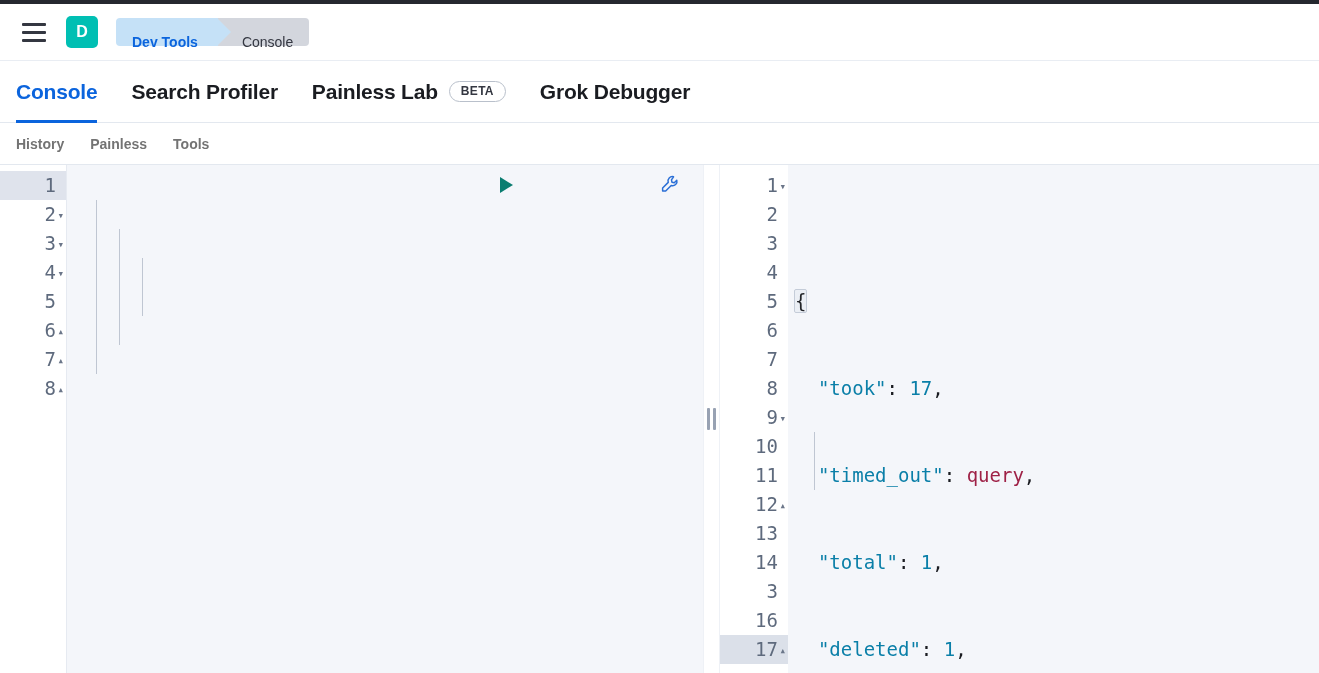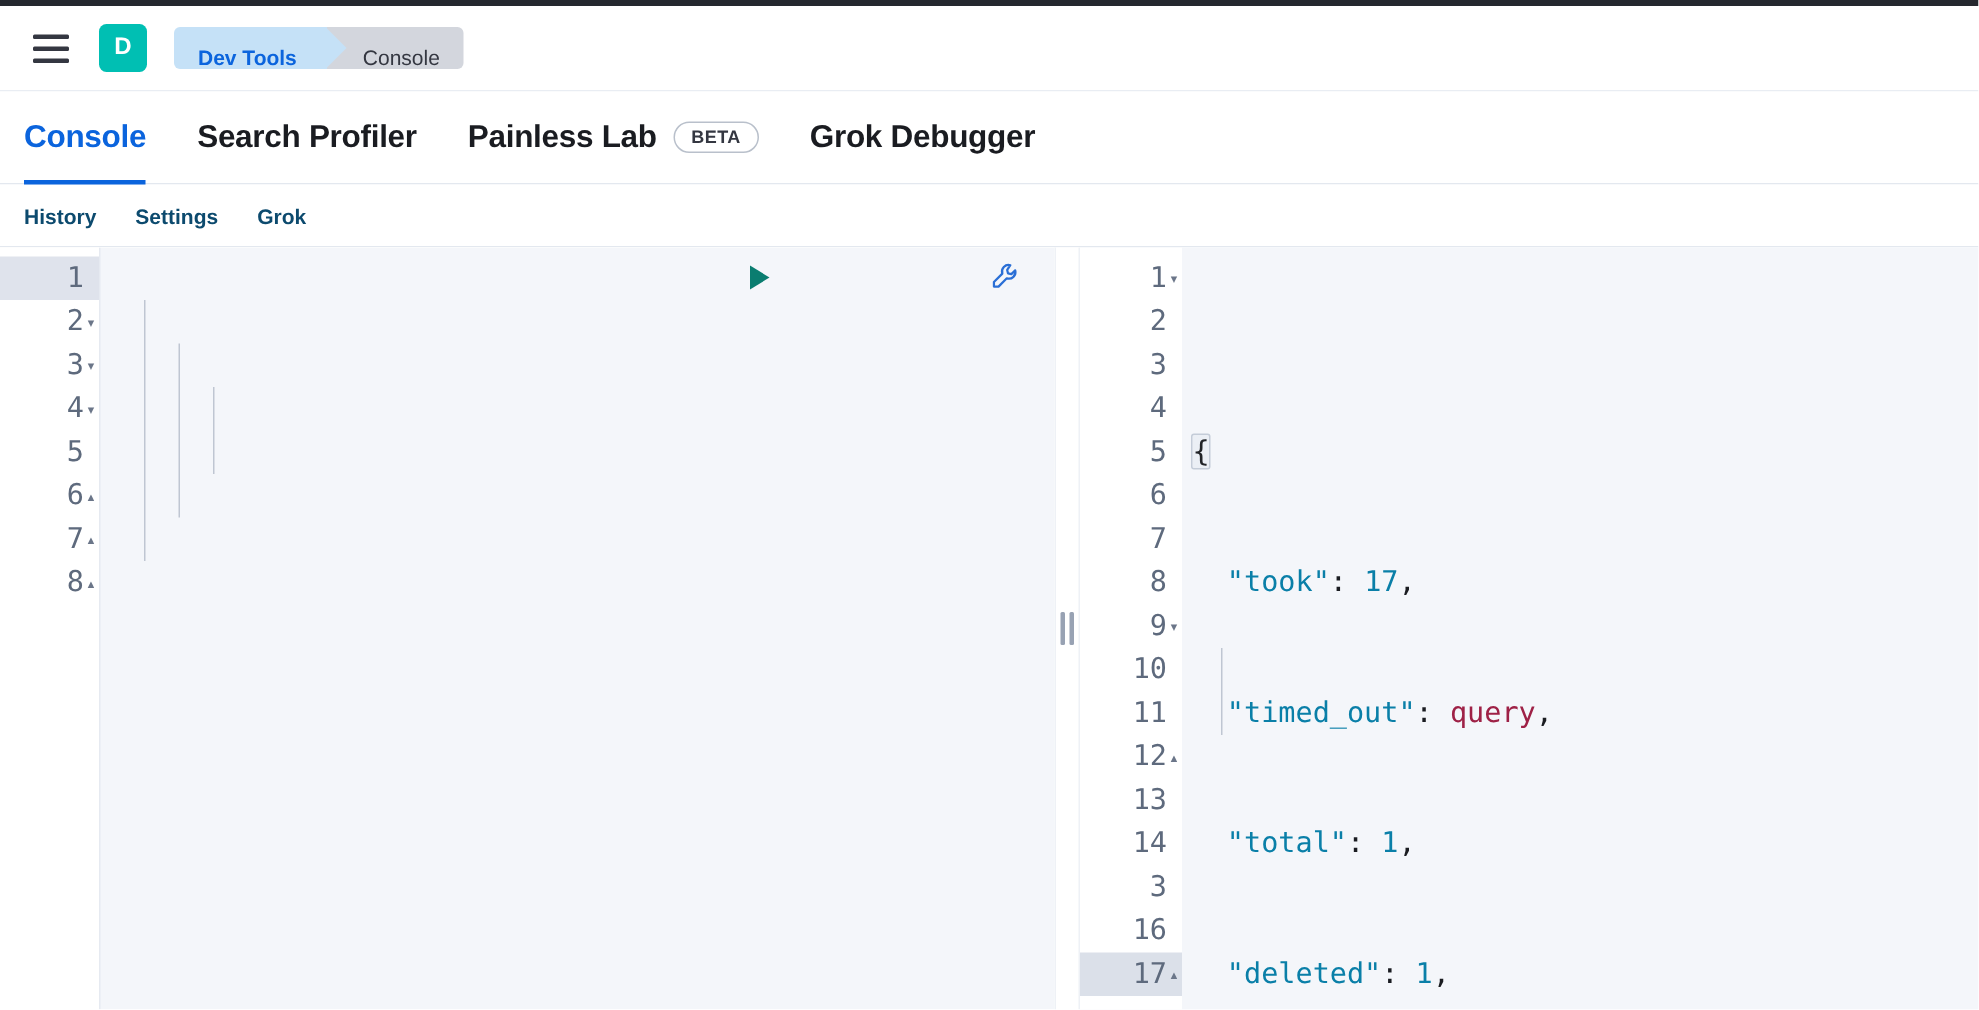--- a/index.html
+++ b/index.html
@@ -65,23 +65,23 @@
   }
   .breadcrumbs {
     display: flex;
     align-items: stretch;
     height: 28px;
     font-size: 14px;
     font-weight: 700;
   }
   .crumb {
     display: flex;
-    align-items: flex-end;
-    position: relative;
-    padding: 0 14px 0 16px;
+    align-items: flex-start;
+    position: relative;
+    padding: 16px 14px 0 16px;
     white-space: nowrap;
     cursor: pointer;
   }
   .crumb-1 {
     background: #c5e1f7;
     color: #0b64dd;
     border-radius: 4px 0 0 4px;
     padding-right: 20px;
   }
   .crumb-1::after {
@@ -153,21 +153,21 @@
     display: flex;
     align-items: center;
     padding-left: 16px;
     gap: 26px;
     background: #ffffff;
     border-bottom: 1px solid #e3e8ef;
   }
   .console-menu-item {
     font-size: 14px;
     font-weight: 700;
-    color: #0c4a6e;
+    color: #737373;
     cursor: pointer;
   }
 
   
   .panes {
     flex: 1 1 auto;
     display: flex;
     position: relative;
     min-height: 0;
     background: #ffffff;
@@ -354,22 +354,22 @@
       <span>Painless Lab</span>
       <span class="beta-pill">BETA</span>
     </div>
     <div class="tab">
       <span>Grok Debugger</span>
     </div>
   </div>
 
   <div class="console-menu">
     <div class="console-menu-item">History</div>
-    <div class="console-menu-item">Settings</div>
-    <div class="console-menu-item">Grok</div>
+    <div class="console-menu-item">Painless</div>
+    <div class="console-menu-item">Tools</div>
   </div>
 
   <div class="panes">
 
     <div class="pane pane-left">
       <div class="pane-left-border"></div>
 
       <div class="gutter gutter-left">
         <div class="gln hl-left">1</div>
         <div class="gln"><span>2</span><i class="fold">▾</i></div>

